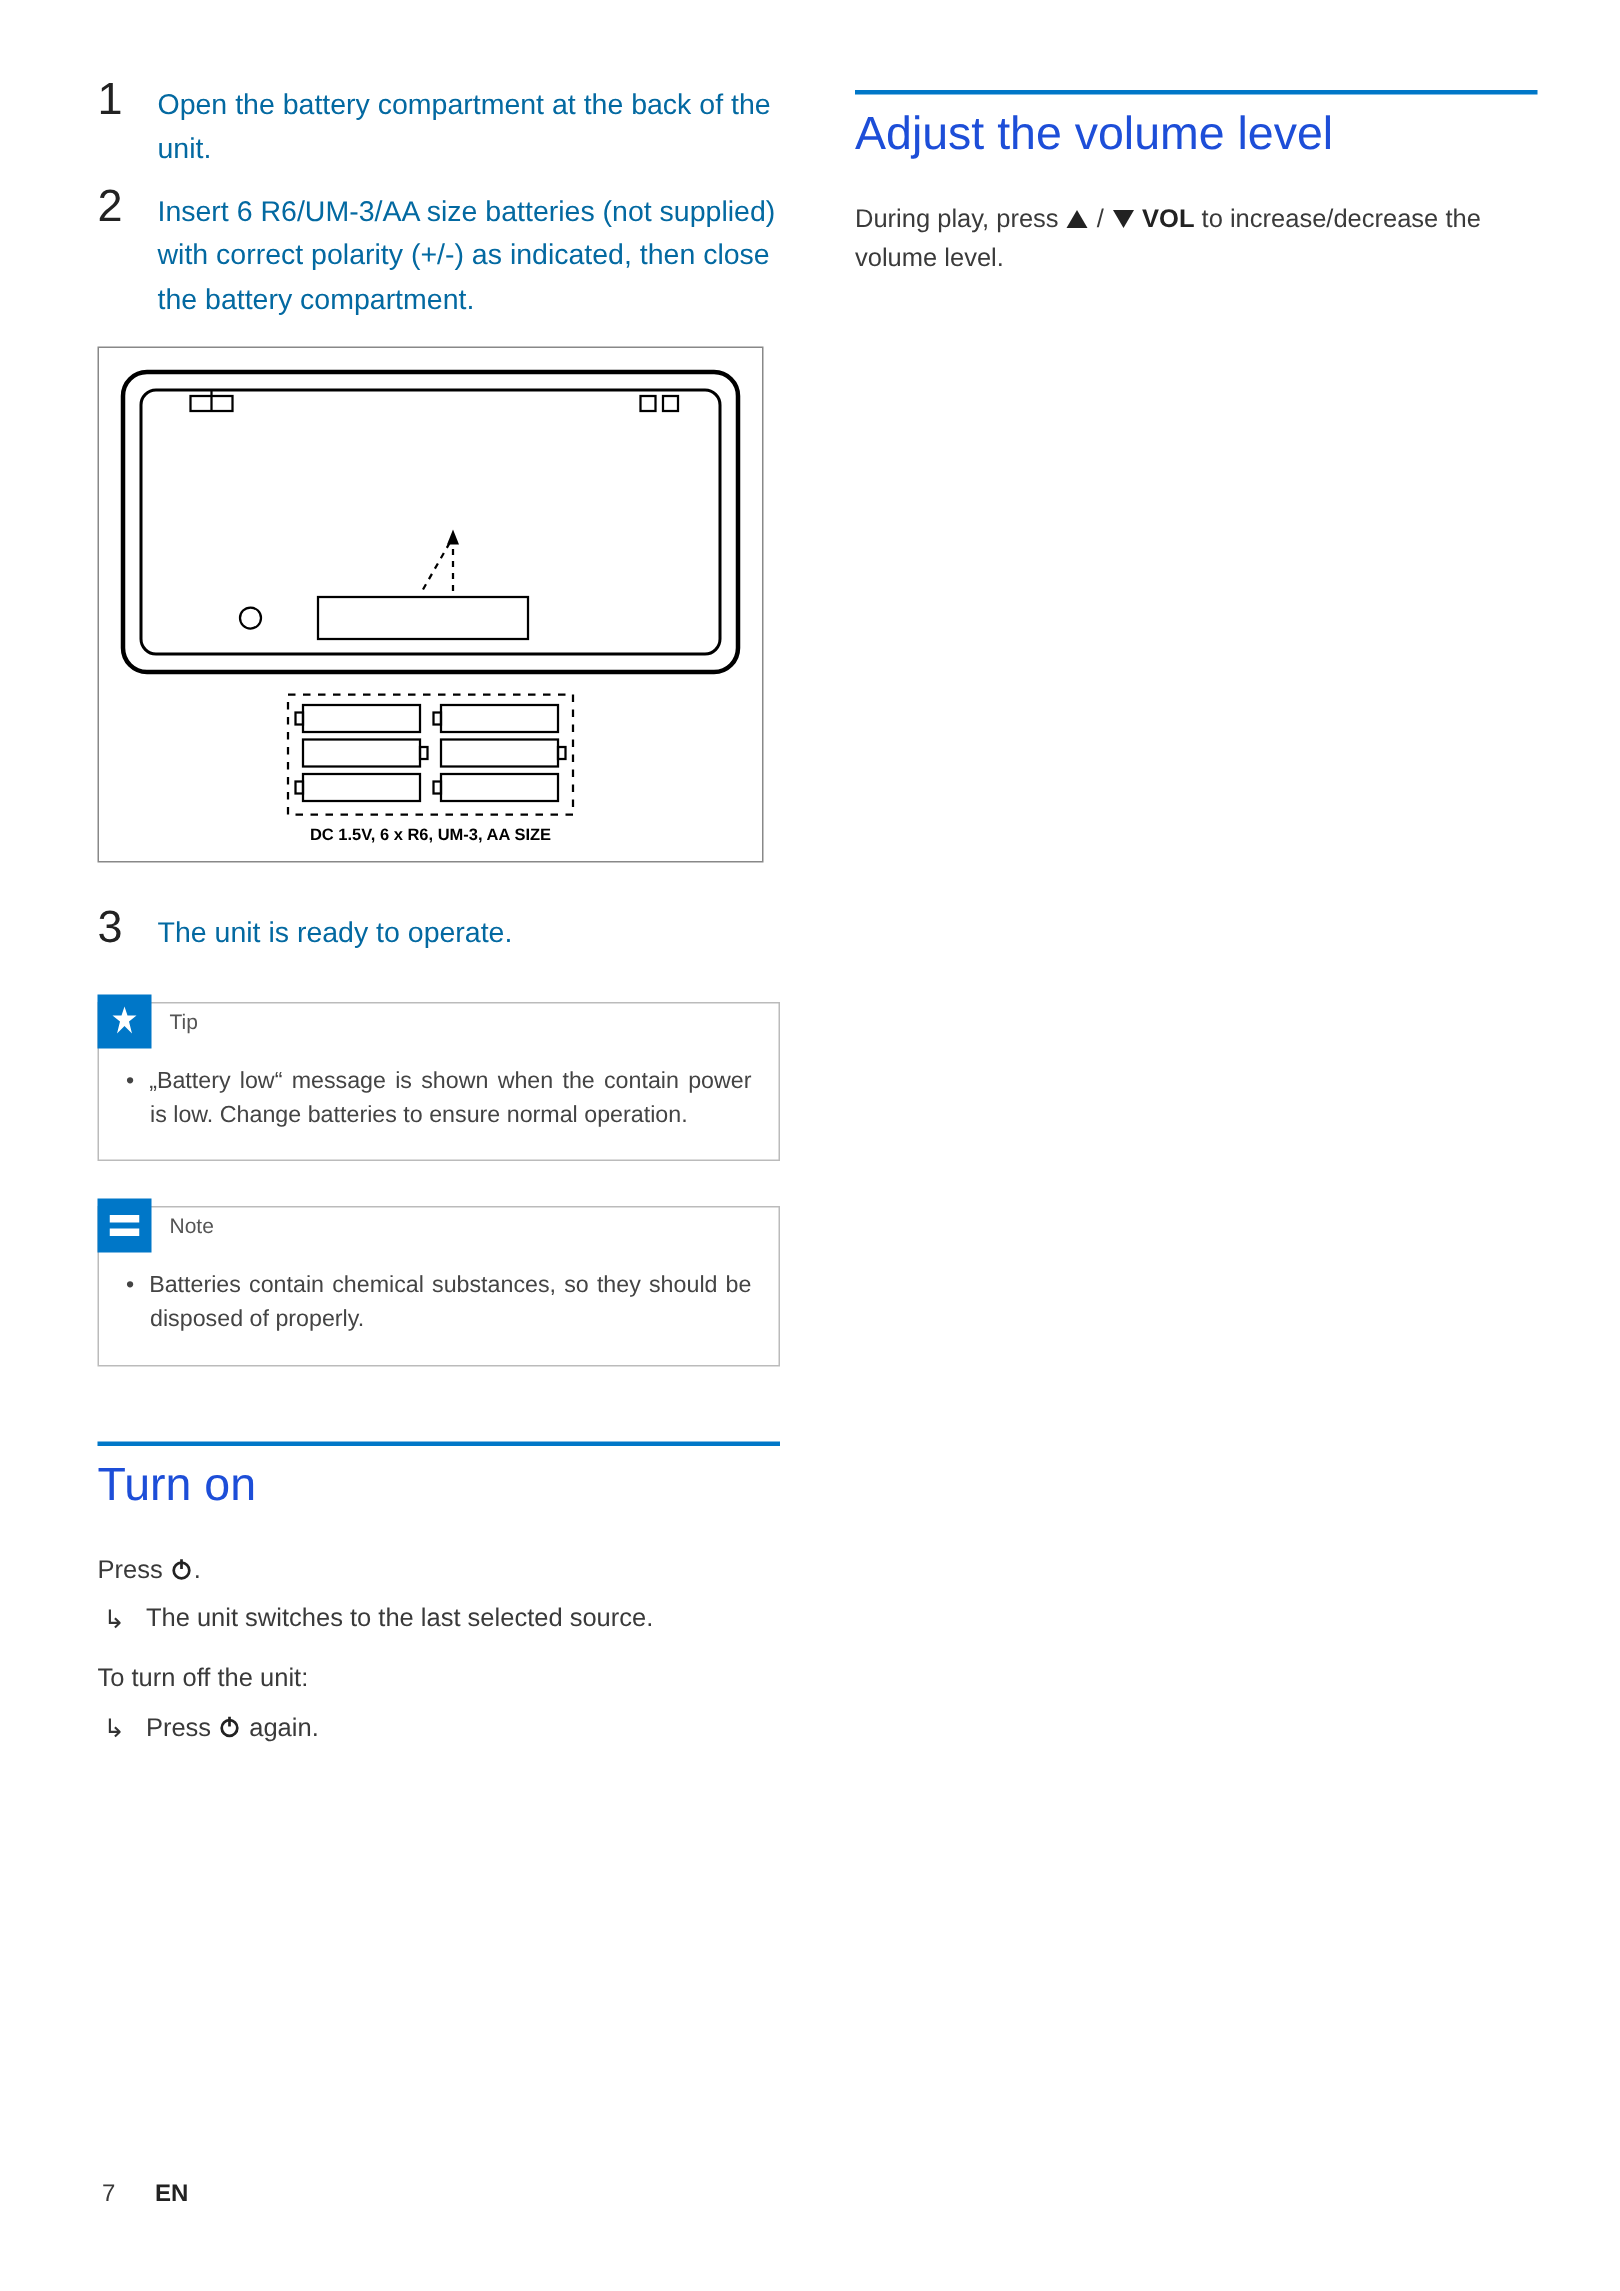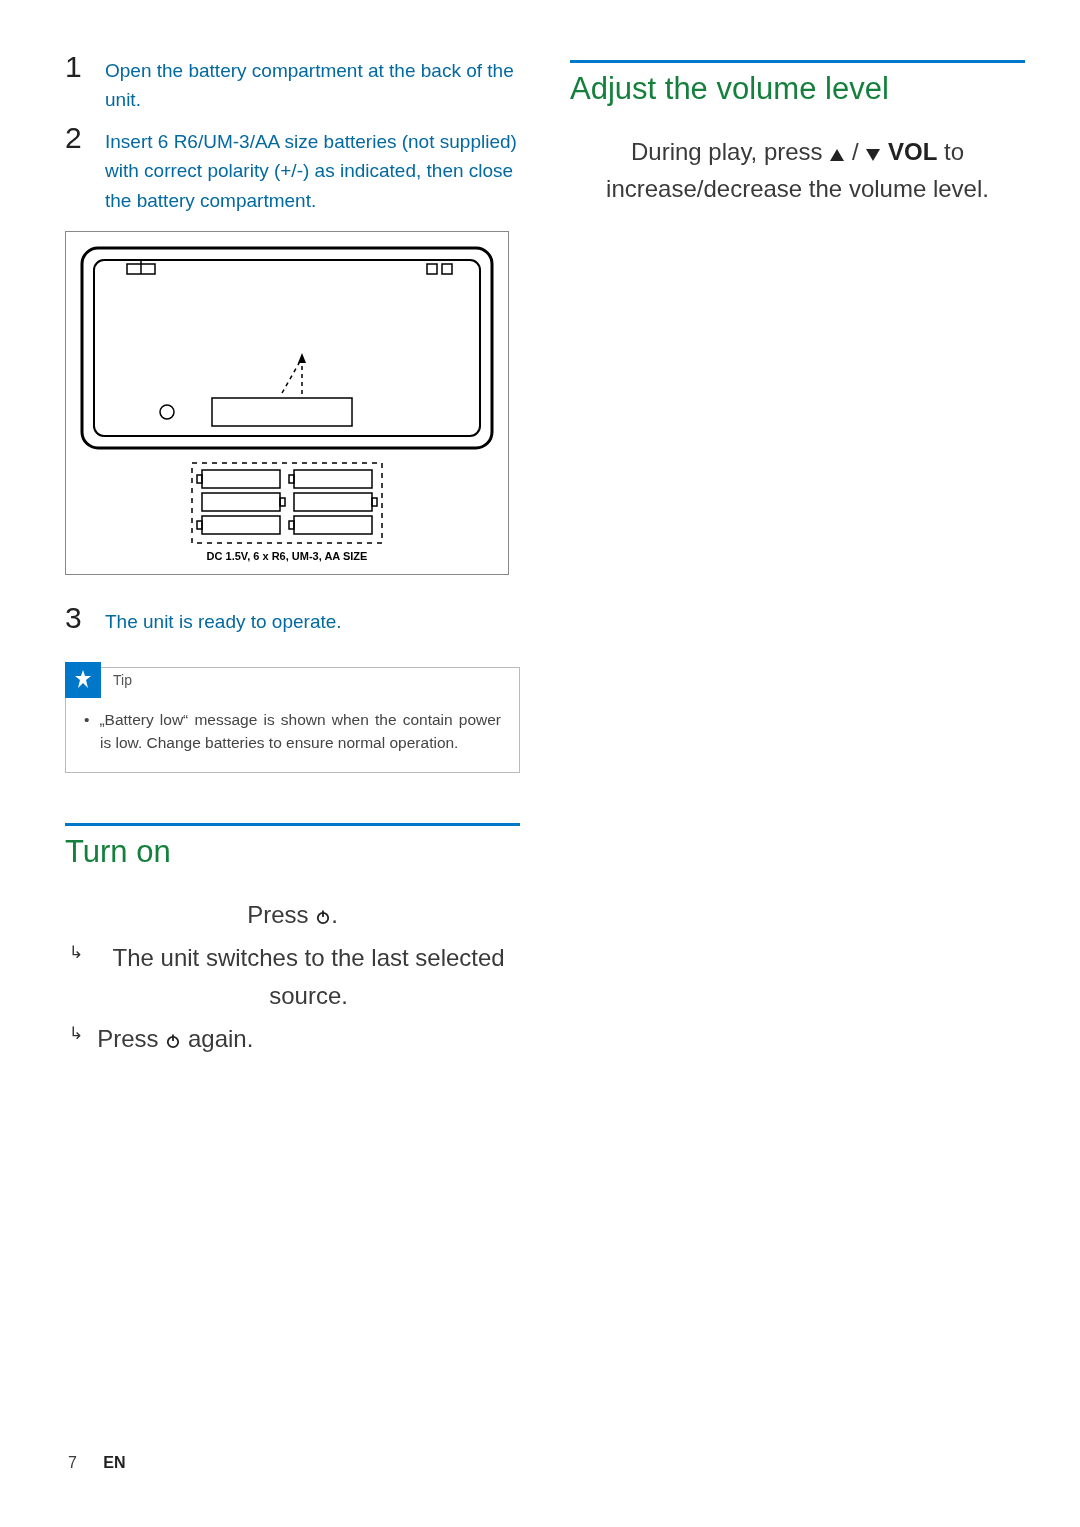--- a/index.html
+++ b/index.html
@@ -100,28 +100,27 @@
     border: none;
     border-top: 3px solid #0077c8;
     margin: 50px 0 8px 0;
   }
   .section-rule.first-right {
     margin-top: 10px;
   }
   h2.section-title {
     font-size: 31px;
     font-weight: 400;
-    color: #15803d;
+    color: #1d4ed8;
     margin-bottom: 26px;
   }
   .body-text {
-    font-size: 24px;
+    font-size: 17px;
     color: #3a3a3a;
     line-height: 1.55;
-    text-align: center;
   }
   .result-item {
     display: flex;
     gap: 14px;
     margin: 6px 0;
     padding-left: 4px;
   }
   .result-arrow {
     font-size: 17px;
     padding-top: 3px;
@@ -211,35 +210,50 @@
             </svg>
         </span>
         <span class="callout-title">Tip</span>
       </div>
       <ul>
         <li>„Battery low“ message is shown when the contain power is low. Change batteries to ensure normal operation.</li>
       </ul>
     </div>
 
     
+    <div class="callout">
+      <div class="callout-header">
+        <span class="callout-icon note">
+          <svg width="20" height="14" viewBox="0 0 20 14">
+              <rect x="0" y="0" width="20" height="5" fill="#fff"></rect>
+              <rect x="0" y="9" width="20" height="5" fill="#fff"></rect>
+            </svg>
+        </span>
+        <span class="callout-title">Note</span>
+      </div>
+      <ul>
+        <li>Batteries contain chemical substances, so they should be disposed of properly.</li>
+      </ul>
+    </div>
 
     
     <hr class="section-rule">
     <h2 class="section-title">Turn on</h2>
 
     <p class="body-text">
       <span>Press </span><span><svg class="tri" width="16" height="16" viewBox="0 0 16 16">
             <circle cx="8" cy="9" r="5.2" fill="none" stroke="#222" stroke-width="1.8"></circle>
             <line x1="8" y1="1.5" x2="8" y2="8" stroke="#222" stroke-width="1.8"></line>
           </svg></span><span>.</span>
     </p>
     <div class="result-item">
       <span class="result-arrow">↳</span>
       <span class="body-text">The unit switches to the last selected source.</span>
     </div>
+    <p class="body-text" style="margin-top:14px">To turn off the unit:</p>
     <div class="result-item">
       <span class="result-arrow">↳</span>
       <span class="body-text">
         <span>Press </span><span><svg class="tri" width="16" height="16" viewBox="0 0 16 16">
               <circle cx="8" cy="9" r="5.2" fill="none" stroke="#222" stroke-width="1.8"></circle>
               <line x1="8" y1="1.5" x2="8" y2="8" stroke="#222" stroke-width="1.8"></line>
             </svg></span><span> again.</span>
       </span>
     </div>
 

